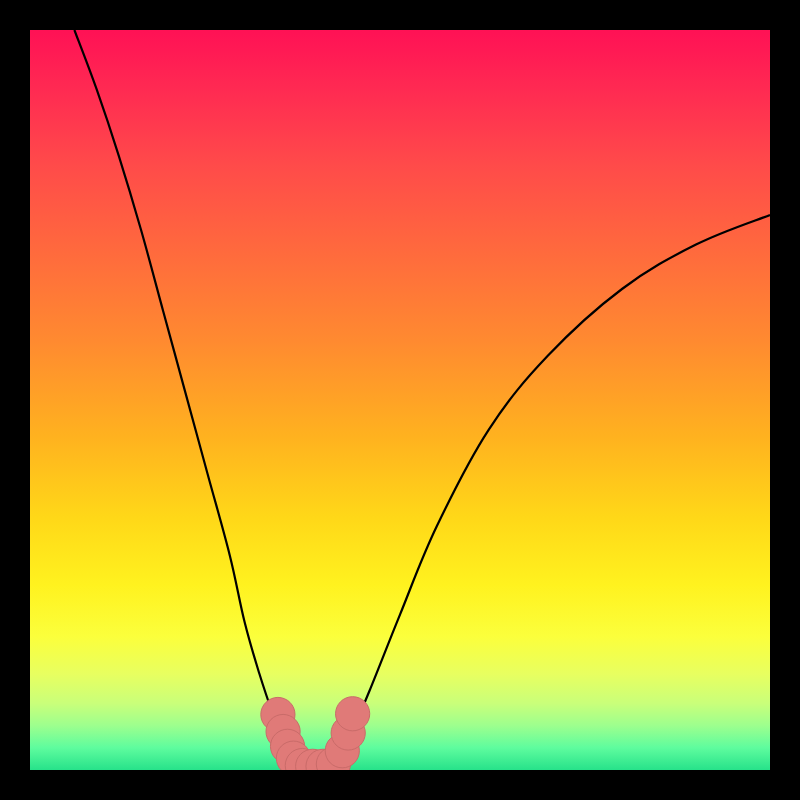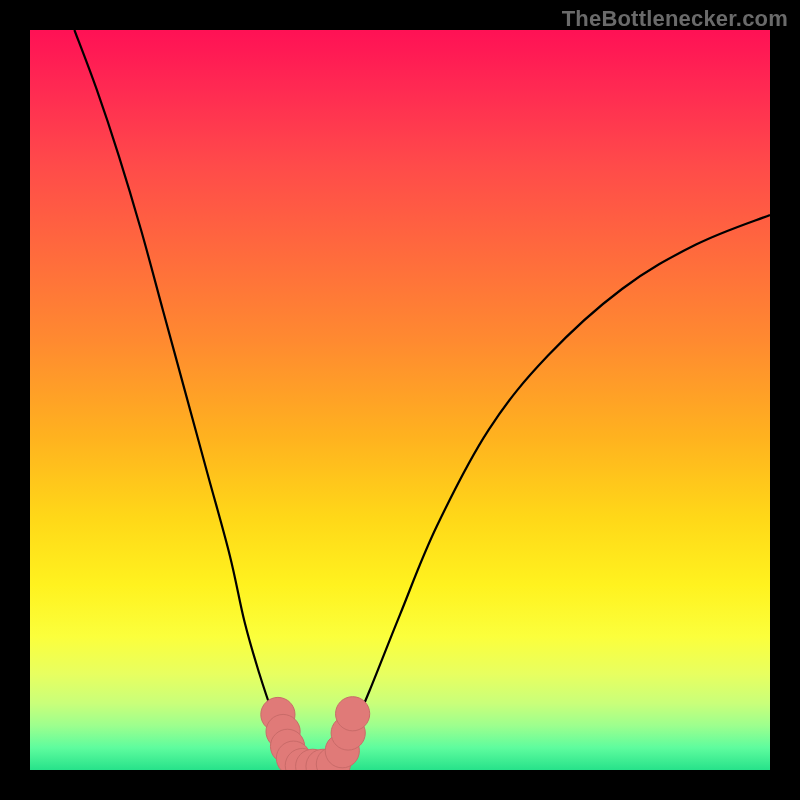--- a/index.html
+++ b/index.html
@@ -87,14 +87,13 @@
           <circle cx="272.32" cy="735.56" r="17.094" fill="#e07a78" stroke="#c96b69" stroke-width="1"></circle>
           <circle cx="282.68" cy="736.3" r="17.094" fill="#e07a78" stroke="#c96b69" stroke-width="1"></circle>
           <circle cx="293.04" cy="736.3" r="17.094" fill="#e07a78" stroke="#c96b69" stroke-width="1"></circle>
           <circle cx="303.4" cy="734.08" r="17.094" fill="#e07a78" stroke="#c96b69" stroke-width="1"></circle>
           <circle cx="312.28000000000003" cy="720.76" r="17.094" fill="#e07a78" stroke="#c96b69" stroke-width="1"></circle>
           <circle cx="318.2" cy="703" r="17.094" fill="#e07a78" stroke="#c96b69" stroke-width="1"></circle>
           <circle cx="322.64" cy="683.76" r="17.094" fill="#e07a78" stroke="#c96b69" stroke-width="1"></circle>
         </g>
     </svg>
   </div>
-  <div class="watermark">TheBottlenecker.com</div>
 </div>
 
 </body></html>

